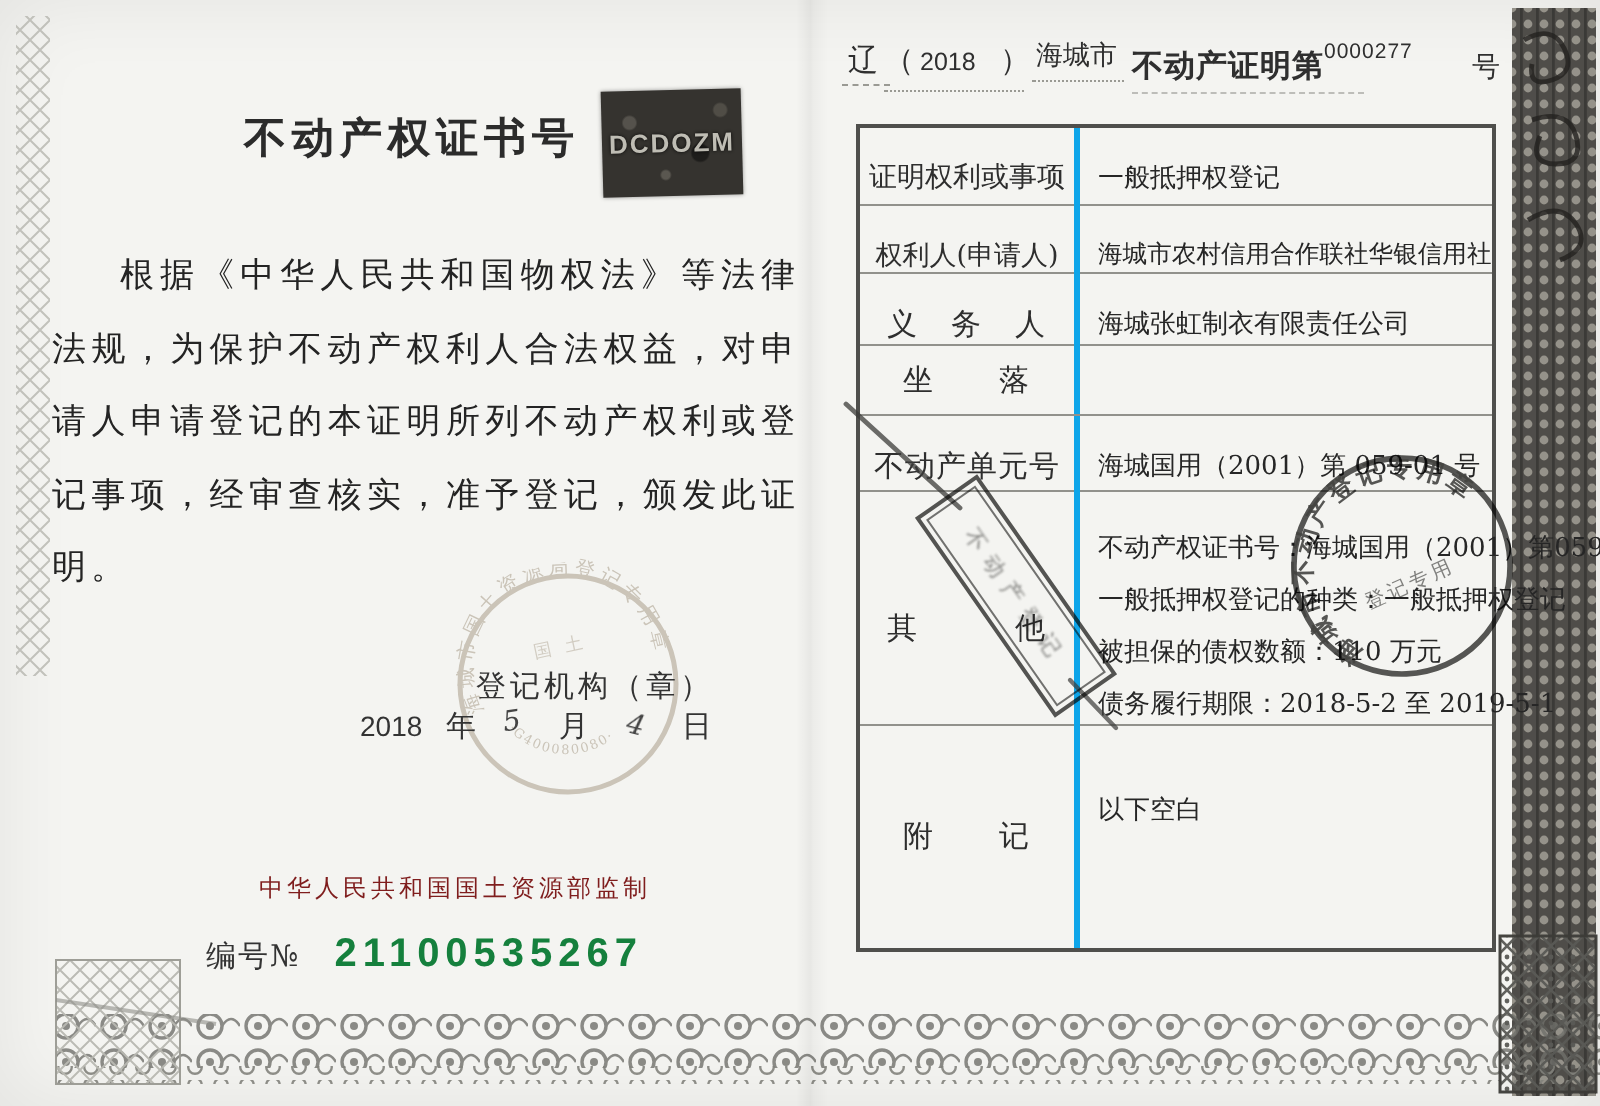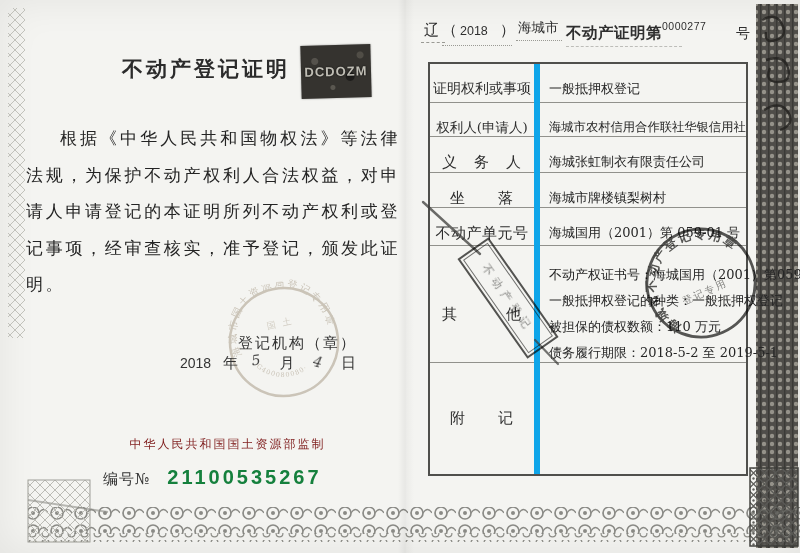--- a/index.html
+++ b/index.html
@@ -58,21 +58,21 @@
   .hdr-unit{left:736px;top:25px;font-size:14px;}
   .uline{height:0;border-bottom:1px dashed #9a9a94;}
   
   .cert-table{
     left:428px;top:62px;width:320px;border:2px solid #4f4f4c;box-sizing:border-box;
     background:transparent;
   }
   .trow{display:grid;grid-template-columns:110px 1fr;box-sizing:border-box;}
   .trow + .trow{border-top:1px solid #91918c;}
   .tlabel{
-    border-right:6px solid #0ea5e9;display:flex;align-items:center;justify-content:center;
+    border-right:3px solid #0ea5e9;display:flex;align-items:center;justify-content:center;
     font-size:15px;letter-spacing:1px;color:#2e2e2e;box-sizing:border-box;text-align:center;
   }
   .trow.r2 .tlabel{font-size:13.5px;letter-spacing:0;}
   .tvalue{
     display:flex;align-items:center;padding:16px 9px;font-size:13px;color:#262626;
     box-sizing:border-box;white-space:nowrap;overflow:visible;
   }
   .trow.r6 .tvalue{flex-direction:column;align-items:flex-start;justify-content:center;line-height:26px;}
   .trow.r7 .tvalue{align-items:flex-start;padding-top:33px;}
   
@@ -132,21 +132,21 @@
     <rect x="28" y="507" width="772" height="27" fill="url(#scroll)" opacity="0.8"></rect>
     <rect x="28" y="533" width="772" height="9" fill="url(#scallop)" opacity="0.9"></rect>
 
     <rect x="28" y="480" width="62" height="62" fill="url(#latlight)" stroke="#9a9a93" opacity="0.95"></rect>
     <rect x="750" y="468" width="48" height="78" fill="url(#lat)" stroke="#3d3c38" stroke-width="1.5" opacity="0.95"></rect>
     <path d="M28 500 q40 6 80 12" stroke="#8e8e88" stroke-width="2" fill="none" opacity=".6"></path>
   </svg>
 
   <div class="abs fold-shadow"></div>
 
-  <div class="abs cert-title">不动产登记证明</div>
+  <div class="abs cert-title">不动产权证书号</div>
 
   <div class="abs security-mark">
     <span>DCDOZM</span>
   </div>
 
   <div class="abs body-paragraph">根据《中华人民共和国物权法》等法律法规，为保护不动产权利人合法权益，对申请人申请登记的本证明所列不动产权利或登记事项，经审查核实，准予登记，颁发此证明。</div>
 
   <svg class="abs stamp left-seal" viewBox="0 0 120 120">
     <circle cx="60" cy="60" r="54" fill="none" stroke="#97876f" stroke-width="2.5"></circle>
     <defs>
@@ -201,37 +201,37 @@
     <div class="trow r2" style="height:34px;">
       <div class="tlabel">权利人(申请人)</div>
       <div class="tvalue" style="font-size:12.3px;">海城市农村信用合作联社华银信用社</div>
     </div>
     <div class="trow r3" style="height:36px;">
       <div class="tlabel">义　务　人</div>
       <div class="tvalue">海城张虹制衣有限责任公司</div>
     </div>
     <div class="trow r4" style="height:35px;">
       <div class="tlabel">坐　　落</div>
-      <div class="tvalue">海城市牌楼镇梨树村</div>
     </div>
     <div class="trow r5" style="height:38px;">
       <div class="tlabel" style="letter-spacing:.5px;">不动产单元号</div>
       <div class="tvalue">海城国用（2001）第 059-01 号</div>
     </div>
     <div class="trow r6" style="height:117px;">
       <div class="tlabel">其　　　他</div>
       <div class="tvalue">
         <div>不动产权证书号：海城国用（2001）第059-01号</div>
         <div>一般抵押权登记的种类：一般抵押权登记</div>
         <div>被担保的债权数额：110 万元</div>
         <div>债务履行期限：2018-5-2 至 2019-5-1</div>
       </div>
     </div>
     <div class="trow r7" style="height:112px;">
       <div class="tlabel">附　　记</div>
+      <div class="tvalue">以下空白</div>
     </div>
   </div>
 
   <svg class="abs stamp" width="800" height="553" style="left:0;top:0;" viewBox="0 0 800 553">
     <line x1="423" y1="202" x2="480" y2="254" stroke="#3c3c3a" stroke-width="2.4" stroke-linecap="round" opacity=".75"></line>
     <line x1="535" y1="340" x2="558" y2="364" stroke="#3c3c3a" stroke-width="2.2" stroke-linecap="round" opacity=".7"></line>
   </svg>
 
   <div class="abs stamp rect-stamp">
     <span>不动产登记</span>

